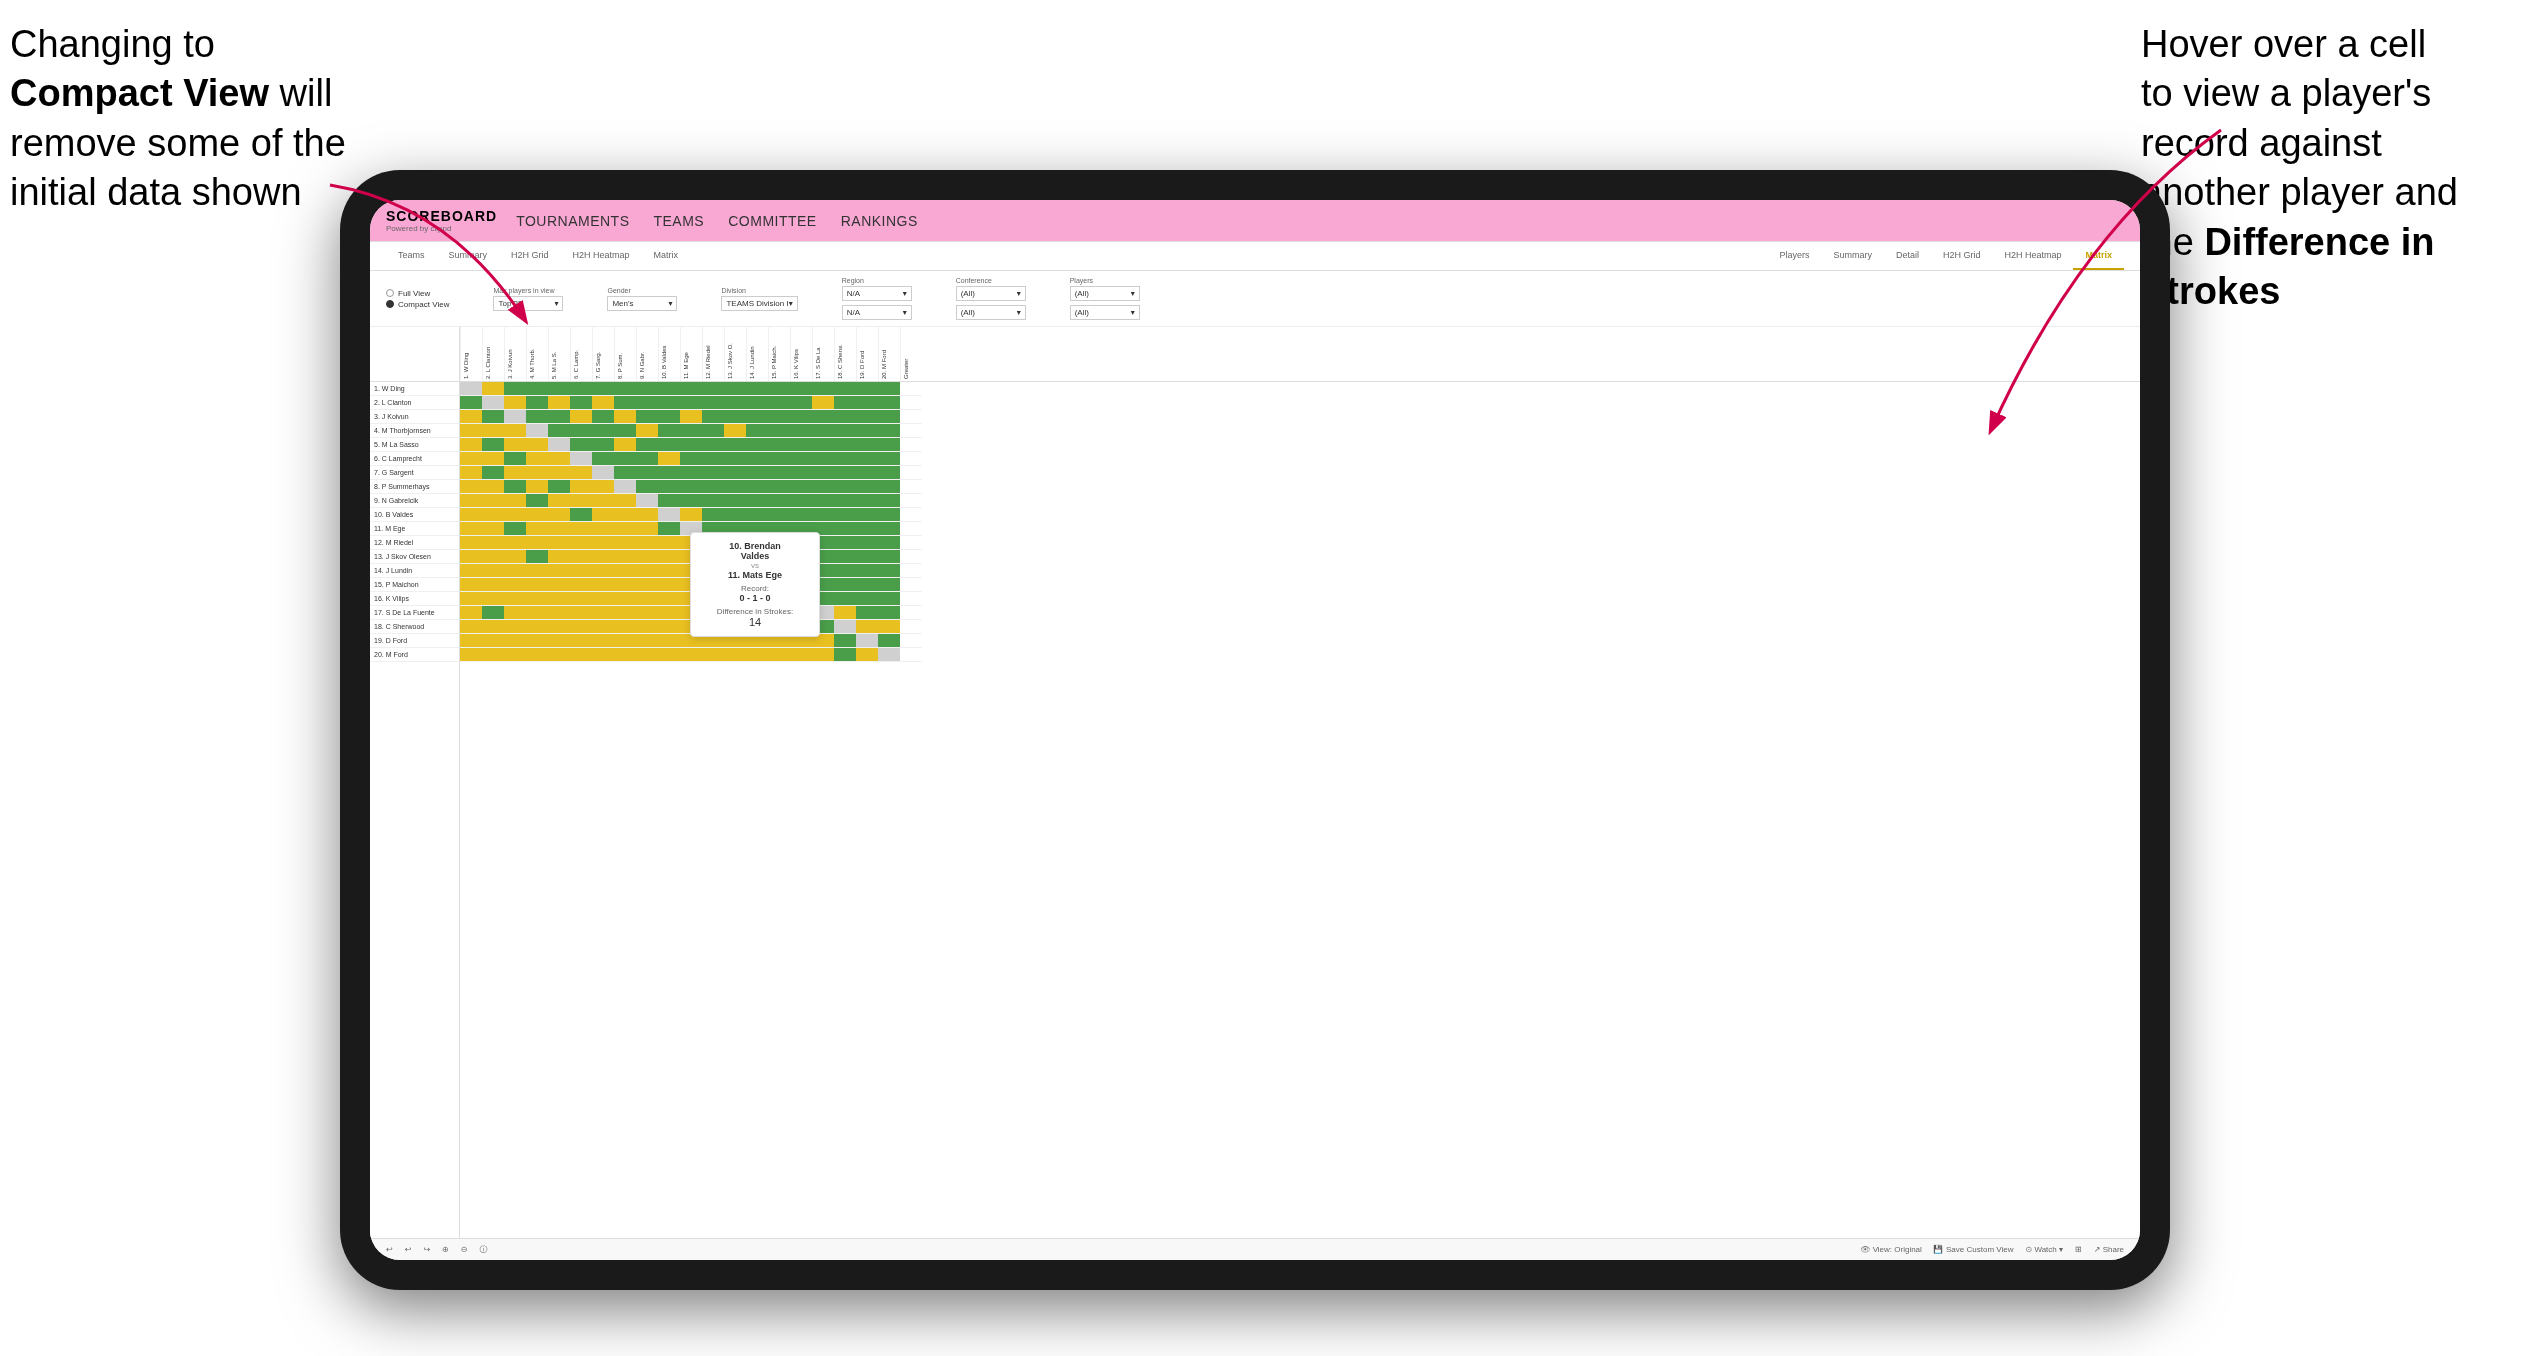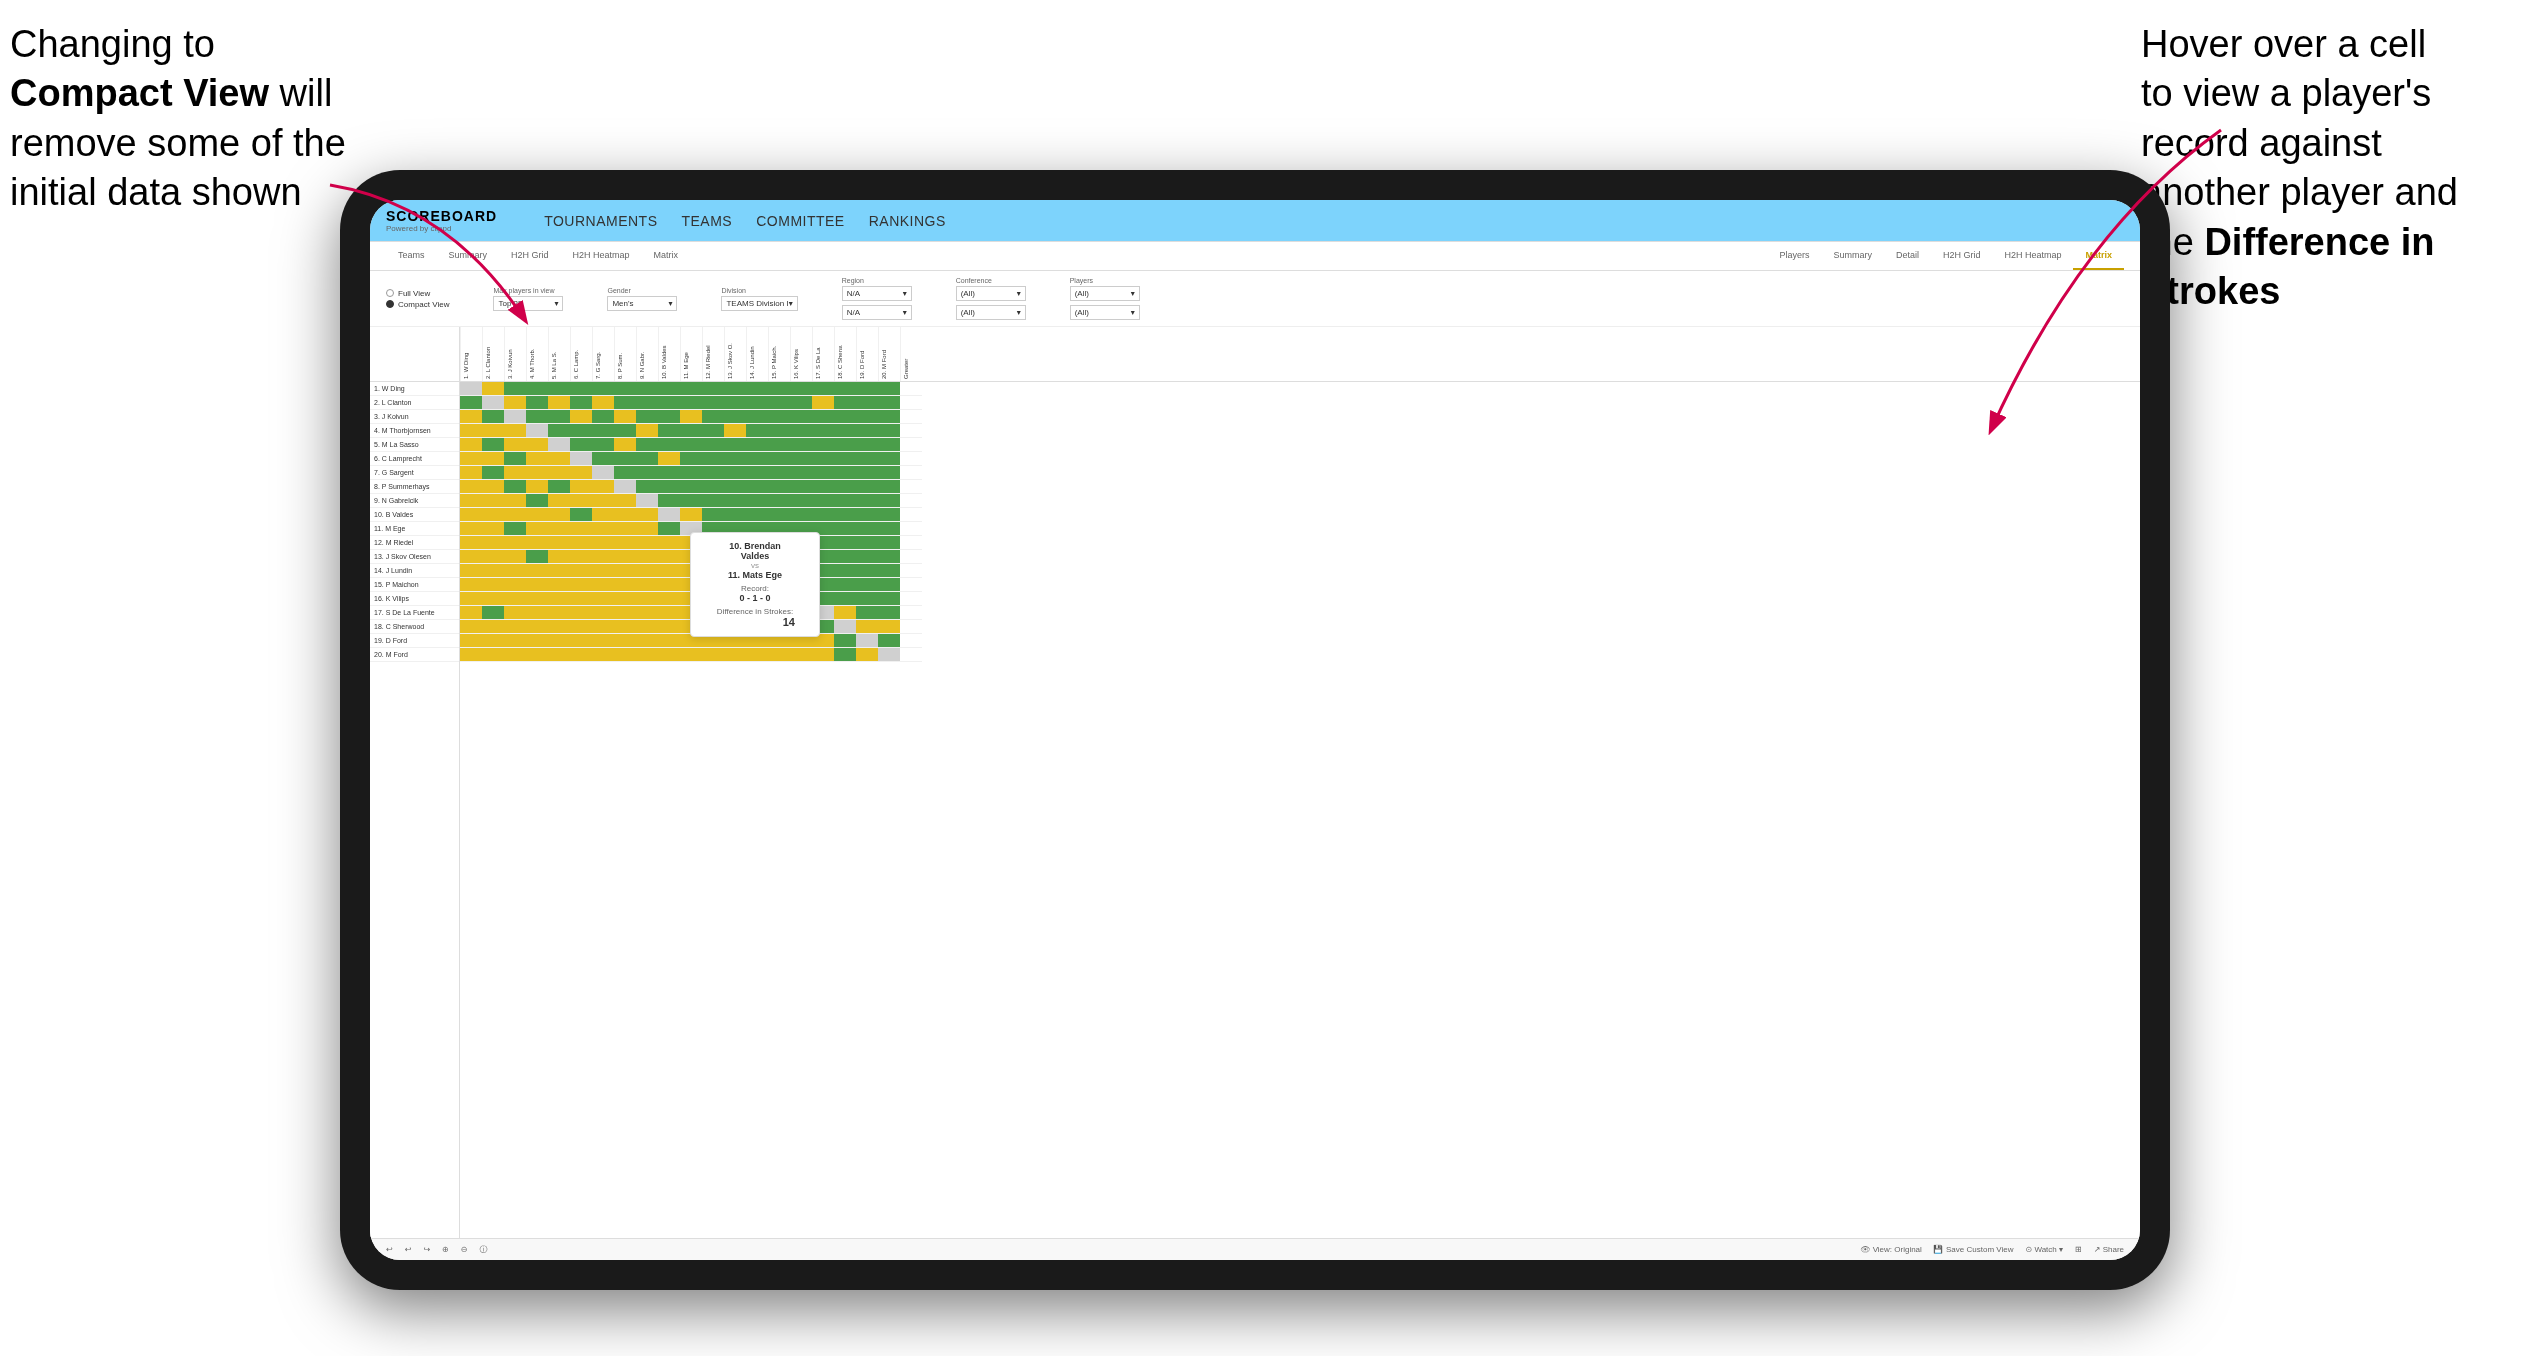--- a/index.html
+++ b/index.html
@@ -58,26 +58,26 @@
       height: 100%;
       background: #f0f0f0;
       border-radius: 30px;
       overflow: hidden;
       display: flex;
       flex-direction: column;
     }
 
     
     .app-header {
-      background: #7dd3fc;
+      background: #f9a8d4;
       border-bottom: 1px solid #ddd;
       padding: 8px 16px;
       display: flex;
       align-items: center;
-      gap: 47px;
+      gap: 19px;
     }
 
     .logo-area {
       display: flex;
       flex-direction: column;
     }
 
     .logo-title {
       font-size: 14px;
       font-weight: bold;
@@ -287,21 +287,21 @@
       top: 205px;
       z-index: 10;
     }
 
     .tooltip-player1 { font-size: 9px; font-weight: bold; color: #333; }
     .tooltip-vs { font-size: 8px; color: #999; }
     .tooltip-player2 { font-size: 9px; font-weight: bold; color: #333; }
     .tooltip-record-label { font-size: 8px; color: #666; margin-top: 4px; }
     .tooltip-record { font-size: 9px; font-weight: bold; color: #333; }
     .tooltip-diff-label { font-size: 8px; color: #666; margin-top: 4px; }
-    .tooltip-diff { font-size: 11px; font-weight: bold; color: #333; text-align: right; }
+    .tooltip-diff { font-size: 11px; font-weight: normal; color: #333; }
 
     
     .bottom-toolbar {
       background: #f8f8f8;
       border-top: 1px solid #ddd;
       padding: 5px 16px;
       display: flex;
       align-items: center;
       gap: 12px;
       font-size: 8px;

